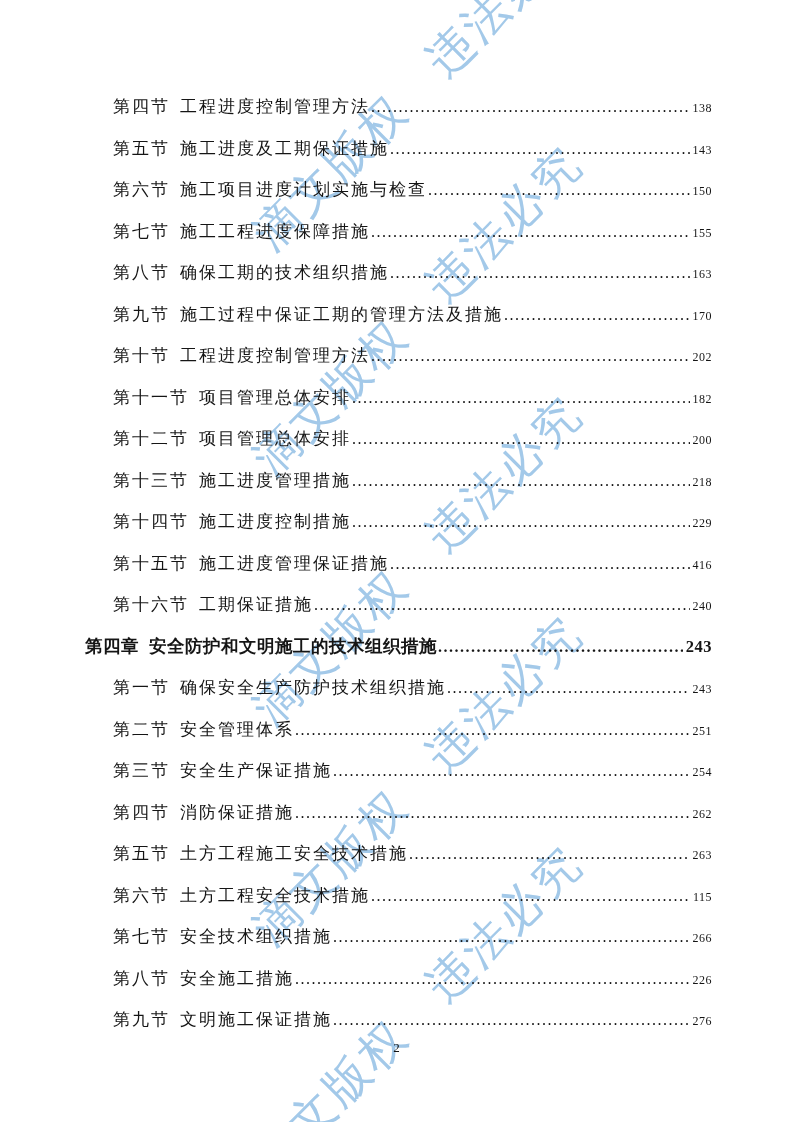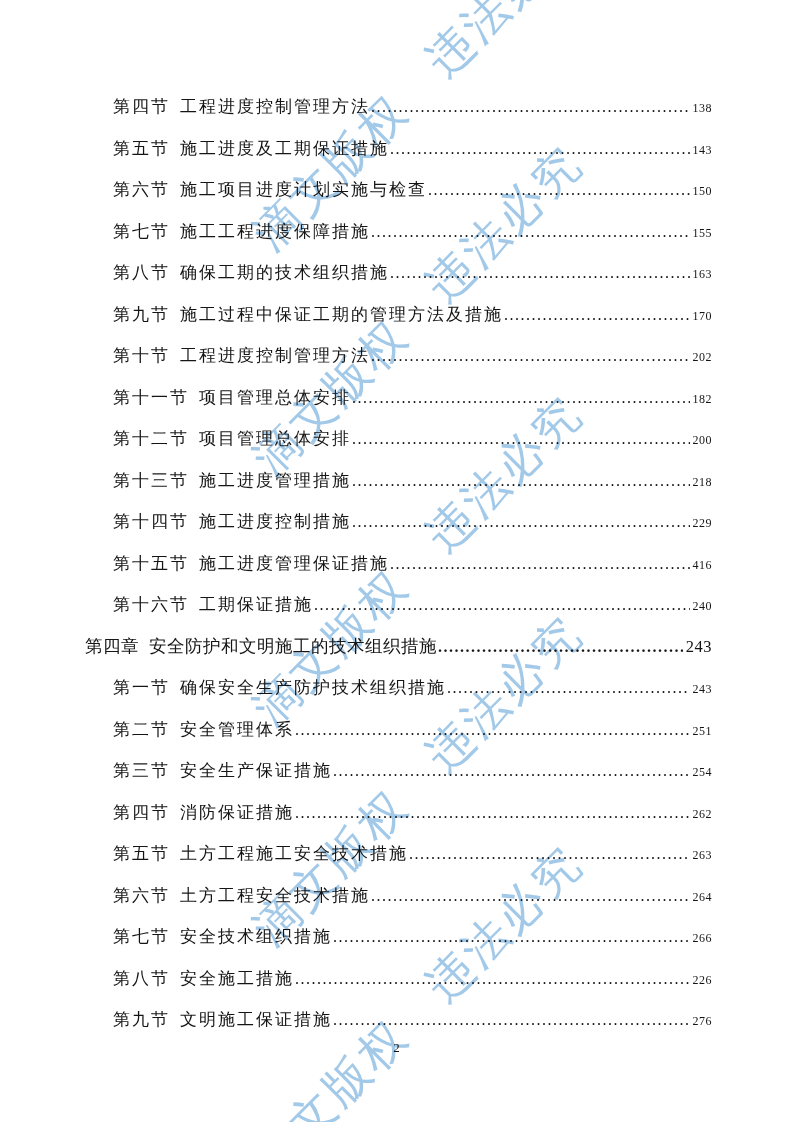--- a/index.html
+++ b/index.html
@@ -31,21 +31,21 @@
     z-index:1;
   }
   .row {
     display:flex;
     align-items:baseline;
     height:41.5px;
     line-height:41.5px;
     white-space:nowrap;
   }
   .row.section { padding-left:28px; font-size:17px; }
-  .row.chapter { font-weight:normal; font-size:17.5px;justify-content:flex-end; }
+  .row.chapter { font-weight:bold; font-size:17.5px;justify-content:flex-end; }
   .num   { letter-spacing:2px; margin-right:10px; flex:none; }
   .title { letter-spacing:2px; flex:none; }
   .chapter .num, .chapter .title { letter-spacing:0.5px; }
   .leader {
     flex:1 1 auto;
     overflow:hidden;
     margin:0 3px 0 1px;
     min-width:10px;
   }
   .leader::after {
@@ -189,21 +189,21 @@
   <div class="row section">
     <span class="num">第五节</span>
       <span class="title">土方工程施工安全技术措施</span>
       <span class="leader"></span>
       <span class="pagenum">263</span>
   </div>
   <div class="row section">
     <span class="num">第六节</span>
       <span class="title">土方工程安全技术措施</span>
       <span class="leader"></span>
-      <span class="pagenum">264</span>
+      <span class="pagenum">115</span>
   </div>
   <div class="row section">
     <span class="num">第七节</span>
       <span class="title">安全技术组织措施</span>
       <span class="leader"></span>
       <span class="pagenum">266</span>
   </div>
   <div class="row section">
     <span class="num">第八节</span>
       <span class="title">安全施工措施</span>

